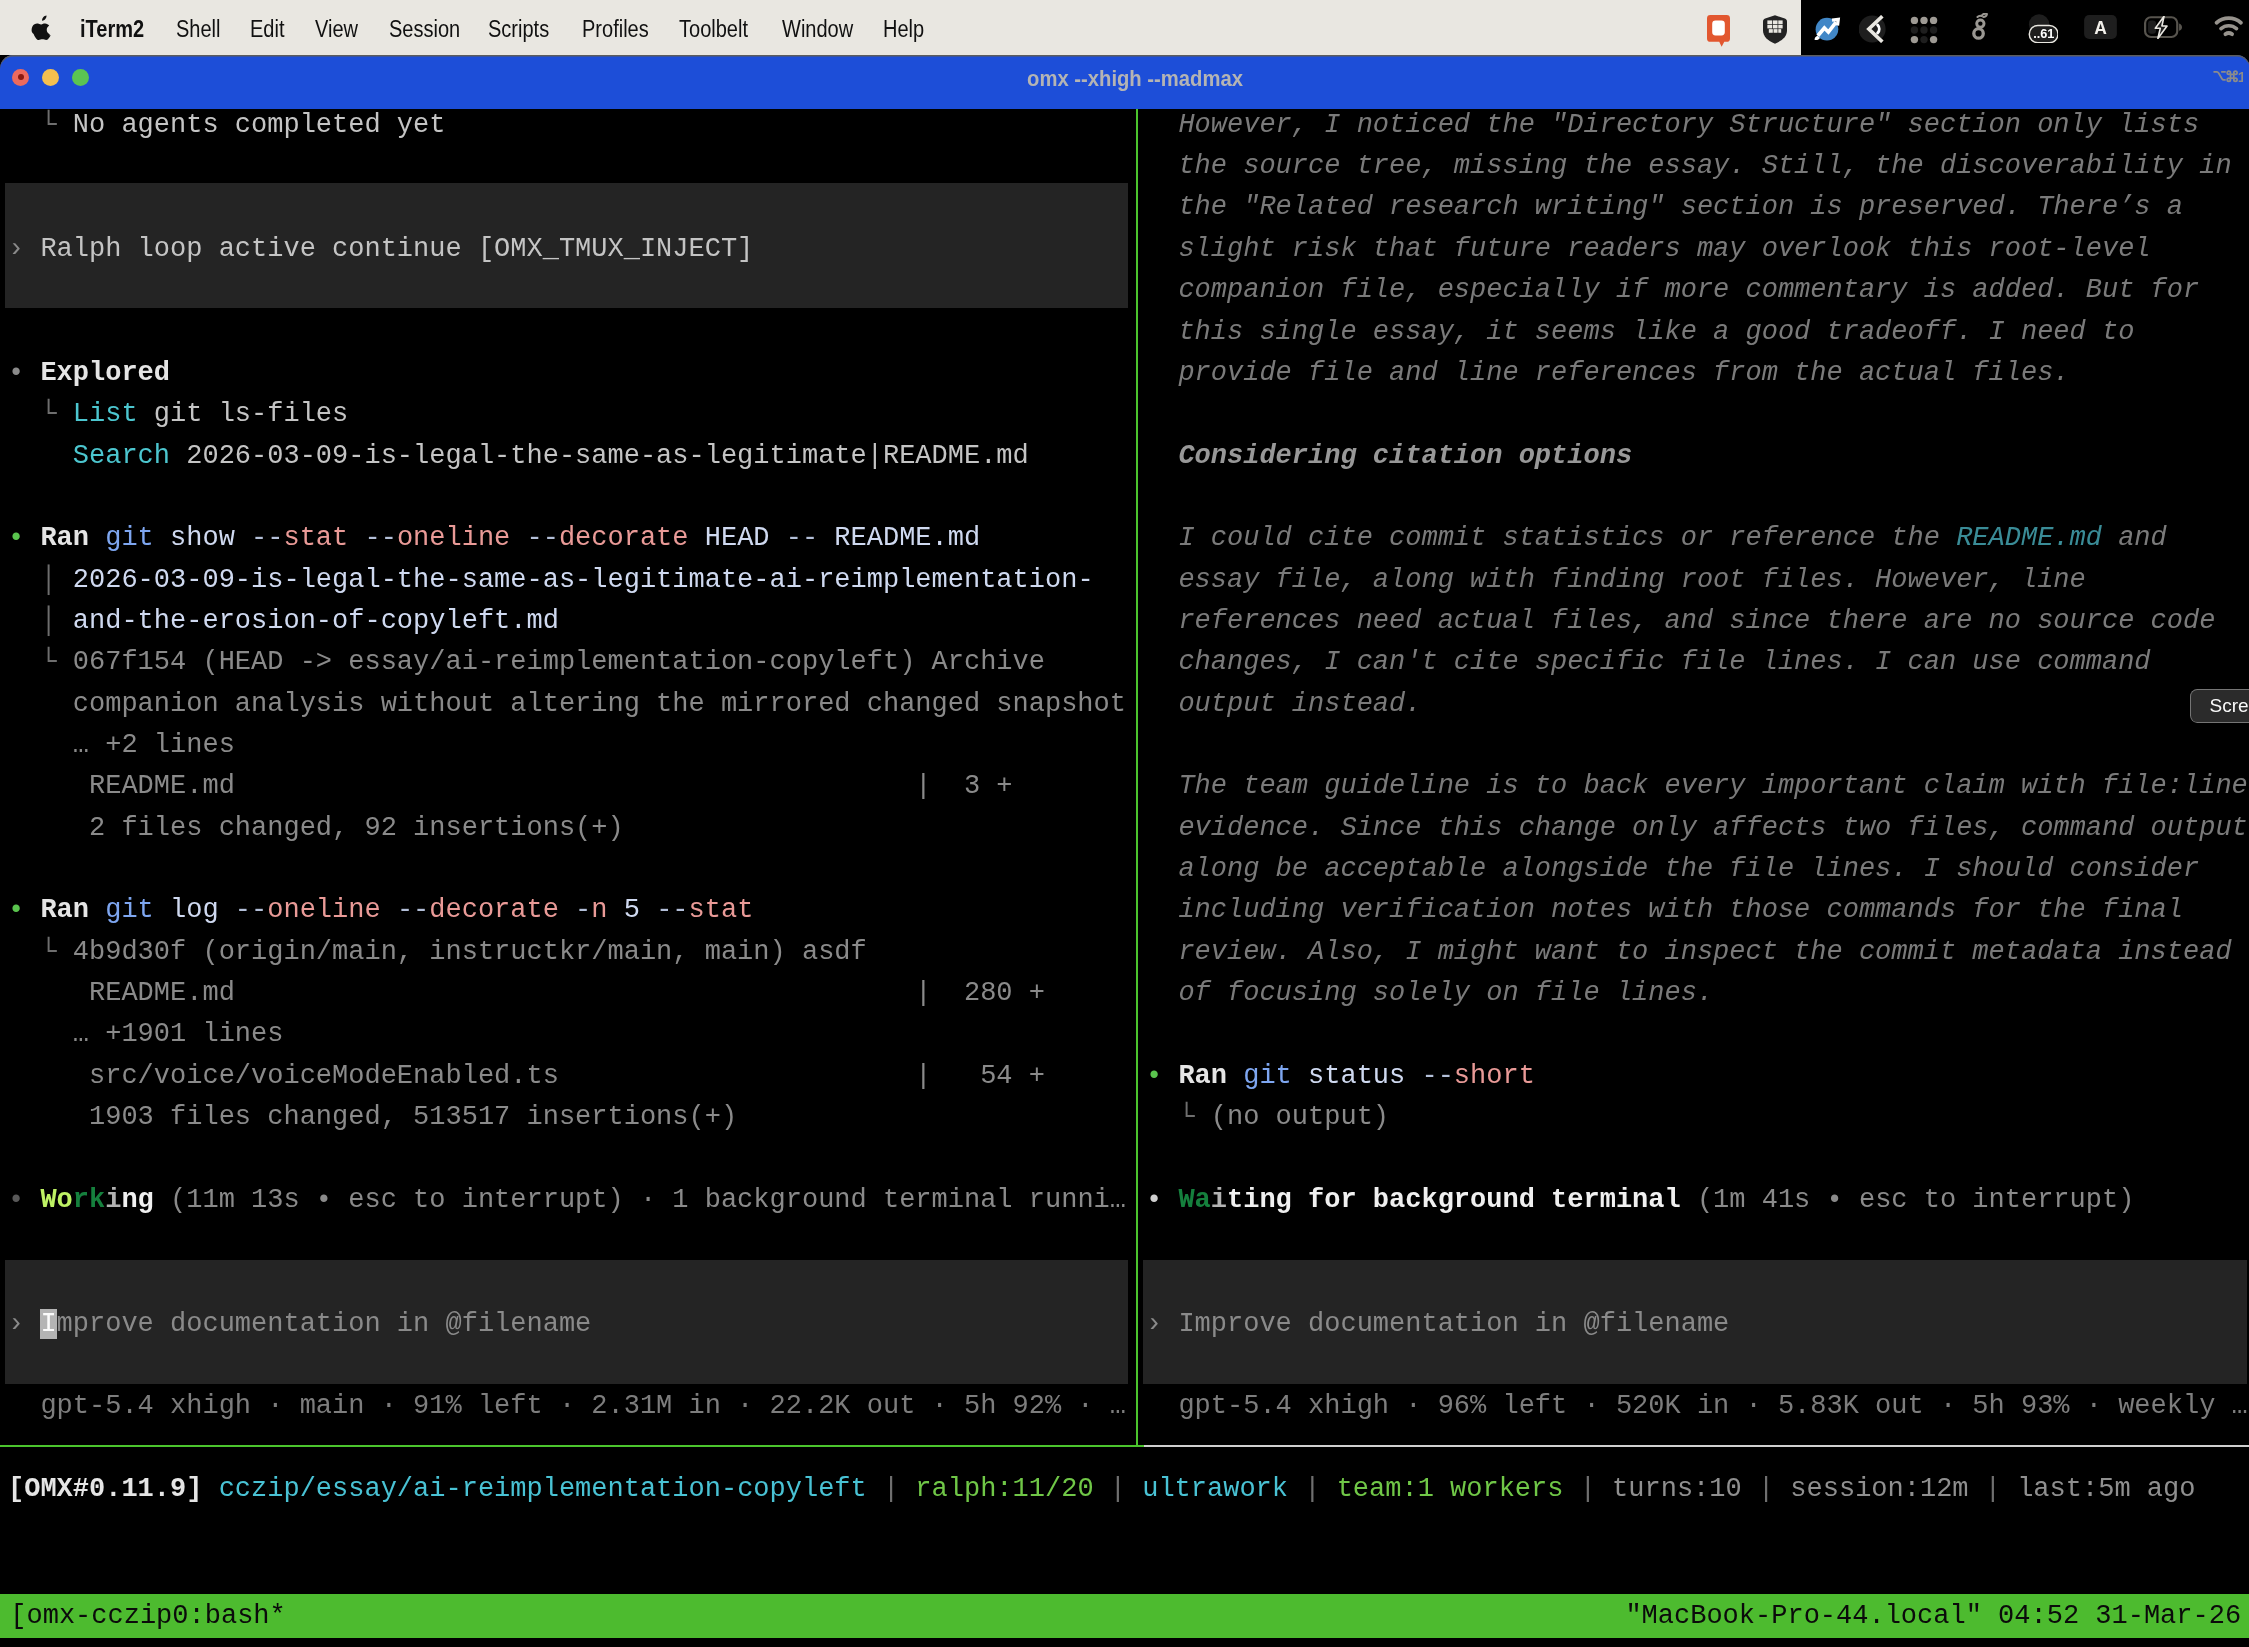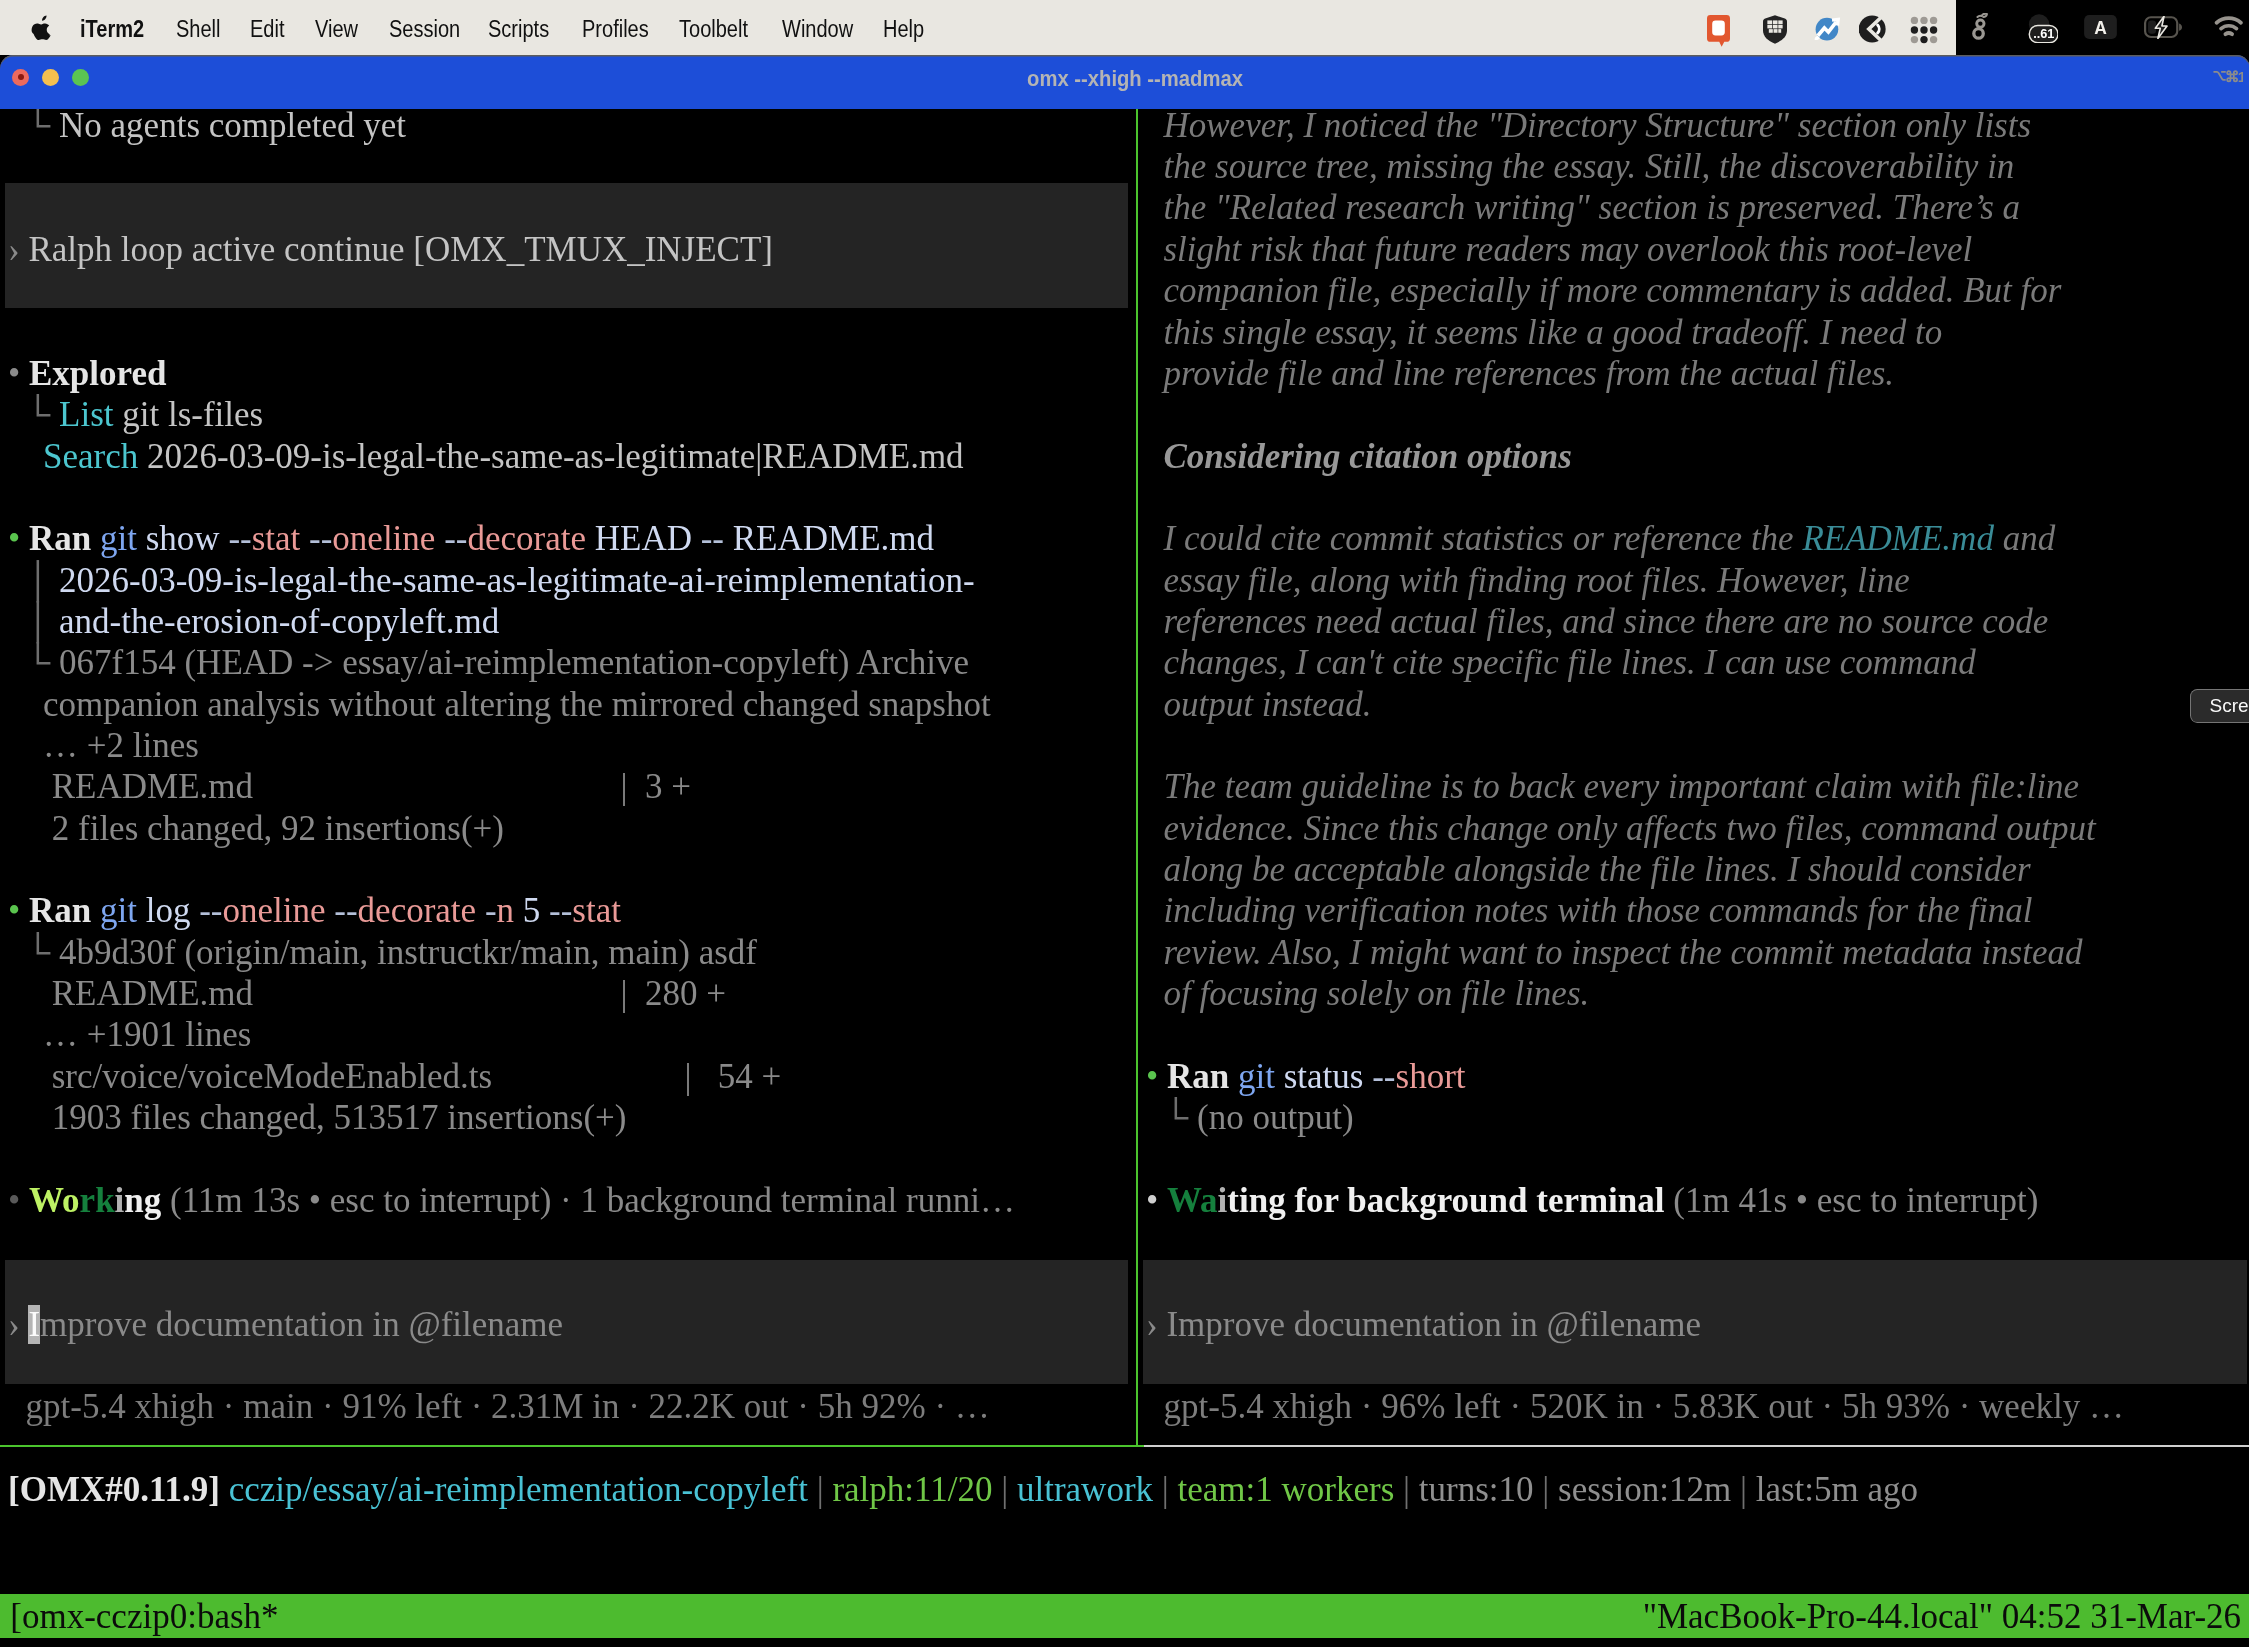--- a/index.html
+++ b/index.html
@@ -1,15 +1,15 @@
 <!DOCTYPE html>
 <html style="font-size:11.8px"><head><meta charset="utf-8"><style>
 html,body{margin:0;padding:0;width:2250px;height:1648px;background:#000;overflow:hidden}
 body{position:relative;font-family:"Liberation Sans",sans-serif;-webkit-font-smoothing:antialiased}
-.m{font-family:Liberation Serif, serif;font-size:35px;line-height:41px;white-space:pre;
+.m{font-family:Liberation Mono, monospace;font-size:27px;line-height:41px;white-space:pre;
    position:absolute;margin:0;color:#8a8a8a;z-index:3}
 .w{color:#e5e5e5;font-weight:bold}
 .lg{color:#c4c4c4}
 .g{color:#8a8a8a}
 .st{color:#7d7d7d}
 .st2{color:#8f8f8f}
 .pg{color:#6f6f6f}
 .dg{color:#6e6e6e}
 .cy{color:#4cc6cf}
 .cy2{color:#49c2d4}
@@ -28,21 +28,21 @@
 .it{color:#7a7a7a;font-style:italic}
 .ith{color:#989898;font-style:italic;font-weight:bold}
 .itt{color:#3a8c97;font-style:italic}
 .cur{background:#b4b4b4;color:#fbfbfb}
 .box{position:absolute;background:#242424;z-index:1}
 .menu-item{position:absolute;top:0;height:55px;line-height:59px;font-size:23px;color:#111;
    transform-origin:left center;transform:scaleX(.87);white-space:nowrap}
 </style></head>
 <body>
 
-<div style="position:absolute;left:0;top:0;width:1956px;height:55px;background:#e9e7e1;z-index:5">
+<div style="position:absolute;left:0;top:0;width:1801px;height:55px;background:#e9e7e1;z-index:5">
 <svg style="position:absolute;left:30px;top:14.8px" width="24" height="26.6" viewBox="0 0 170 200">
 <path fill="#111" d="M150.37 152.25c-2.45 5.66-5.35 10.87-8.71 15.66-4.58 6.53-8.33 11.05-11.22 13.56-4.48 4.12-9.28 6.23-14.42 6.35-3.69 0-8.14-1.05-13.32-3.18-5.2-2.12-9.97-3.17-14.34-3.17-4.58 0-9.49 1.05-14.75 3.17-5.26 2.13-9.5 3.24-12.74 3.35-4.93.21-9.84-1.96-14.75-6.52-3.13-2.73-7.04-7.41-11.73-14.04-5.03-7.08-9.17-15.29-12.41-24.65C8.47 132.67 6.73 122.88 6.73 113.4c0-10.86 2.35-20.22 7.04-28.07 3.69-6.3 8.61-11.28 14.76-14.93s12.79-5.51 19.95-5.63c3.91 0 9.05 1.21 15.43 3.59 6.36 2.39 10.45 3.6 12.24 3.6 1.34 0 5.88-1.42 13.57-4.24 7.28-2.62 13.42-3.7 18.45-3.28 13.63 1.1 23.87 6.47 30.68 16.15-12.19 7.39-18.22 17.73-18.1 31 .11 10.34 3.86 18.94 11.23 25.77 3.34 3.17 7.07 5.62 11.22 7.36-.9 2.61-1.85 5.11-2.86 7.51zM119.11 7.24c0 8.1-2.96 15.67-8.86 22.67-7.12 8.32-15.73 13.13-25.07 12.37a25.22 25.22 0 0 1-.19-3.07c0-7.78 3.39-16.1 9.4-22.91 3-3.45 6.82-6.31 11.45-8.6 4.62-2.25 8.99-3.5 13.1-3.73.12 1.08.17 2.17.17 3.27z"></path>
     </svg>
 <div class="menu-item" style="left:80px;font-weight:bold;">iTerm2</div>
 <div class="menu-item" style="left:176px;">Shell</div>
 <div class="menu-item" style="left:250px;">Edit</div>
 <div class="menu-item" style="left:315px;">View</div>
 <div class="menu-item" style="left:389px;">Session</div>
 <div class="menu-item" style="left:488px;">Scripts</div>
 <div class="menu-item" style="left:582px;">Profiles</div>

